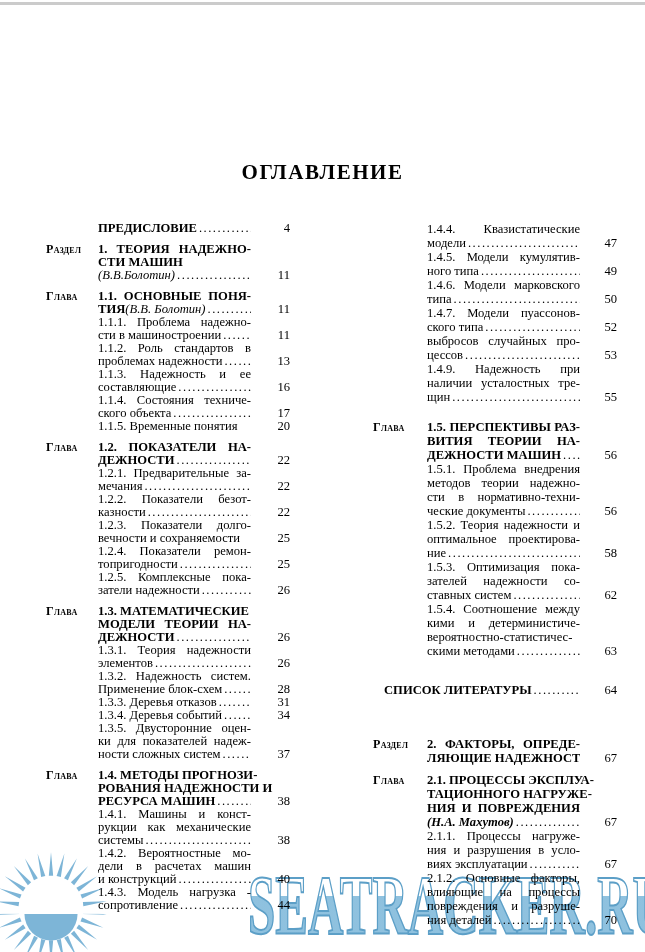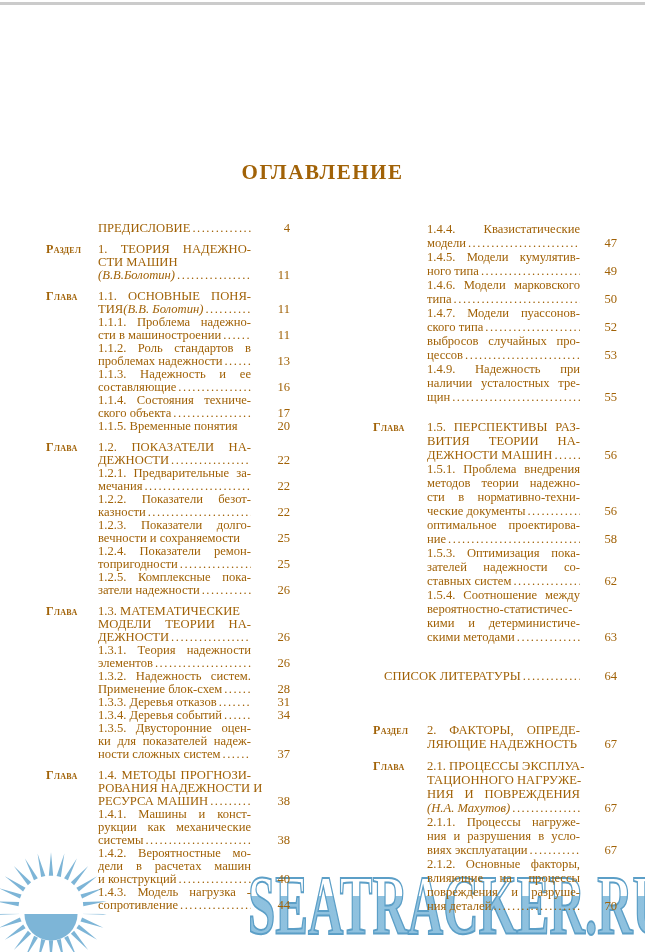--- a/index.html
+++ b/index.html
@@ -1,18 +1,18 @@
 <!DOCTYPE html>
 <html><head>
 <meta charset="utf-8">
 <style>
   html,body{margin:0;padding:0;background:#ffffff;}
   .page{
     position:relative; width:645px; height:952px; overflow:hidden;
-    background:#ffffff; color:#a16207;
+    background:#ffffff; color:#000000;
     font-family:"Liberation Serif","DejaVu Serif",serif;
   }
   .page-edge{position:absolute;top:2px;left:0;width:100%;height:3px;background:#cbcbcb;}
   .title{
     position:absolute; top:160px; left:0; width:100%; margin:0;
     text-align:center; font-size:21px; font-weight:700; letter-spacing:1.5px;
     z-index:2;
   }
   
   .watermark{position:absolute;left:0;top:0;width:645px;height:952px;z-index:1;}
@@ -32,21 +32,21 @@
   .entry.wide{margin-top:25px;}
   .line{display:grid;grid-template-columns:53px 153px 1fr;align-items:baseline;}
   .col-right .line{grid-template-columns:55px 153px 1fr;}
   .line.widerow{grid-template-columns:12px 196px 1fr !important;}
   .gutter{font-variant:small-caps;font-weight:700;font-size:12px;letter-spacing:.3px;padding-left:1px;}
   .text{min-width:0;white-space:nowrap;overflow:visible;}
   .text.just{text-align:justify;text-align-last:justify;}
   .text.flex{display:flex;align-items:baseline;overflow:hidden;white-space:nowrap;}
   .leader{flex:1 1 auto;overflow:hidden;white-space:nowrap;letter-spacing:1.5px;padding-left:2px;}
   .pagenum{text-align:right;padding-right:1px;}
-  .b{font-weight:400;}
+  .b{font-weight:700;}
   .i{font-style:italic;}
 </style>
 </head>
 <body>
 
 <div class="page">
   <div class="page-edge"></div>
 
   <h1 class="title">ОГЛАВЛЕНИЕ</h1>
 
@@ -600,20 +600,25 @@
           <span class="text flex">
             <span>ческие документы</span>
             <span class="leader">............................................................</span>
           </span>
           <span class="pagenum">56</span>
         </div>
       </div>
       <div class="entry">
         <div class="line">
           <span class="gutter"></span>
+          <span class="text just"><span>1.5.2. Теория надежности и</span></span>
+          <span class="pagenum"></span>
+        </div>
+        <div class="line">
+          <span class="gutter"></span>
           <span class="text just"><span>оптимальное проектирова-</span></span>
           <span class="pagenum"></span>
         </div>
         <div class="line">
           <span class="gutter"></span>
           <span class="text flex">
             <span>ние</span>
             <span class="leader">............................................................</span>
           </span>
           <span class="pagenum">58</span>
@@ -640,26 +645,26 @@
         </div>
       </div>
       <div class="entry">
         <div class="line">
           <span class="gutter"></span>
           <span class="text just"><span>1.5.4. Соотношение между</span></span>
           <span class="pagenum"></span>
         </div>
         <div class="line">
           <span class="gutter"></span>
+          <span class="text just"><span>кими и детерминистиче-</span></span>
+          <span class="pagenum"></span>
+        </div>
+        <div class="line">
+          <span class="gutter"></span>
           <span class="text just"><span>вероятностно-статистичес-</span></span>
-          <span class="pagenum"></span>
-        </div>
-        <div class="line">
-          <span class="gutter"></span>
-          <span class="text just"><span>кими и детерминистиче-</span></span>
           <span class="pagenum"></span>
         </div>
         <div class="line">
           <span class="gutter"></span>
           <span class="text flex">
             <span>скими методами</span>
             <span class="leader">............................................................</span>
           </span>
           <span class="pagenum">63</span>
         </div>

